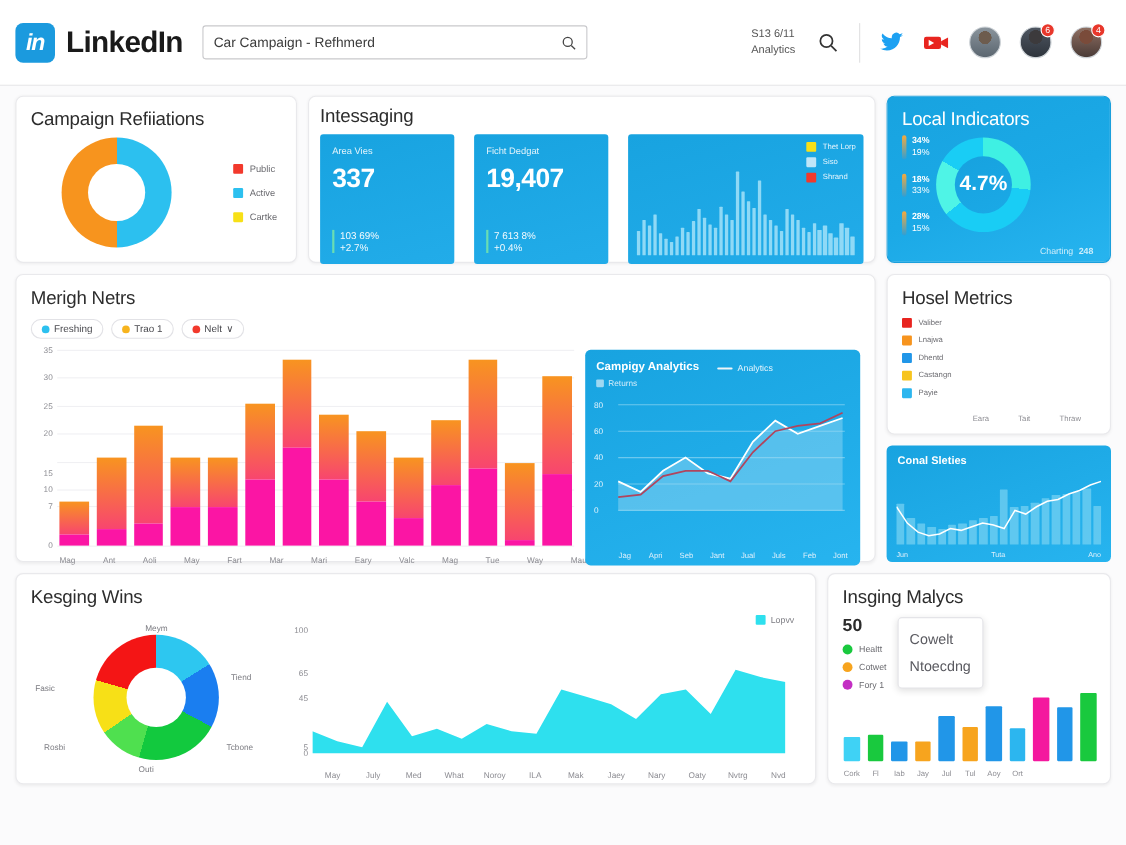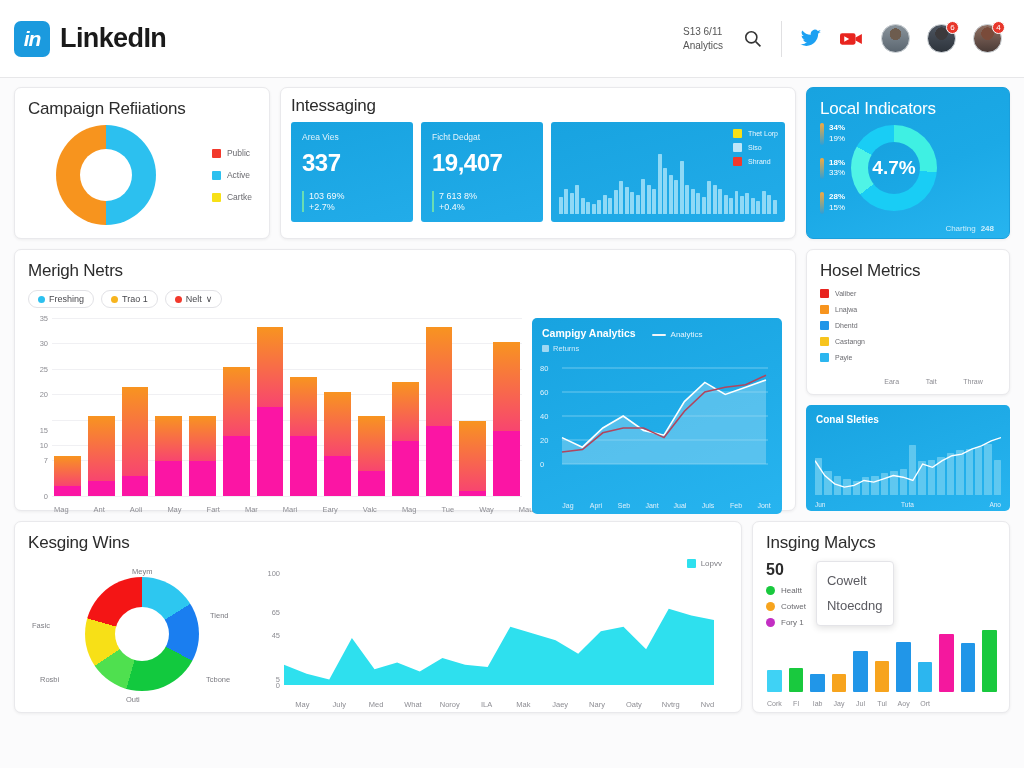--- a/index.html
+++ b/index.html
@@ -88,21 +88,21 @@
     position: relative;
   }
   .donut::after {
     content: ""; position: absolute; inset: 24px;
     background: #fff; border-radius: 50%;
   }
   .legend { margin-left: auto; margin-right: 4px; display: flex; flex-direction: column; gap: 12px; }
   .lg-item { display: flex; align-items: center; gap: 6px; font-size: 8.5px; color: #6b6b70; }
   .sw { width: 9px; height: 9px; border-radius: 1px; flex: none; }
 
-  .tiles { display: flex; gap: 8px; height: 100px; margin-top: 6px; }
+  .tiles { display: flex; gap: 18px; height: 118px; margin-top: 6px; }
   .tile {
     background: linear-gradient(165deg, #18a3e0, #22ace9);
     border-radius: 3px; padding: 10px 11px; color: #fff;
     display: flex; flex-direction: column; width: 122px;
   }
   .tile-label { font-size: 8.5px; opacity: .88; }
   .tile-value { font-size: 24px; font-weight: bold; margin-top: 7px; letter-spacing: -0.5px; }
   .tile-sub { margin-top: auto; font-size: 9px; border-left: 2px solid #6fe0b0; padding-left: 5px; line-height: 1.15; opacity: .95; }
   .tile.wide { flex: 1; width: auto; position: relative; padding: 8px 9px; }
 
@@ -226,20 +226,27 @@
 </style>
 </head>
 <body>
 
 <div class="header">
   <div class="brand">
     <div class="li-logo">in</div>
     <div class="brand-name">LinkedIn</div>
   </div>
 
+  <div class="searchbar">
+    <input value="Car Campaign - Refhmerd" style="">
+    <svg width="14" height="14" viewBox="0 0 24 24" fill="none" stroke="#444" stroke-width="2">
+      <circle cx="10.5" cy="10.5" r="7"></circle>
+        <line x1="16" y1="16" x2="22" y2="22"></line>
+    </svg>
+  </div>
 
   <div class="hdr-right">
     <div class="hdr-stat">
       <div>S13 6/11</div>
       <div>Analytics</div>
     </div>
     <div class="icon-btn">
       <svg width="19" height="19" viewBox="0 0 24 24" fill="none" stroke="#333" stroke-width="2">
         <circle cx="10.5" cy="10.5" r="7"></circle>
           <line x1="16" y1="16" x2="22" y2="22"></line>

